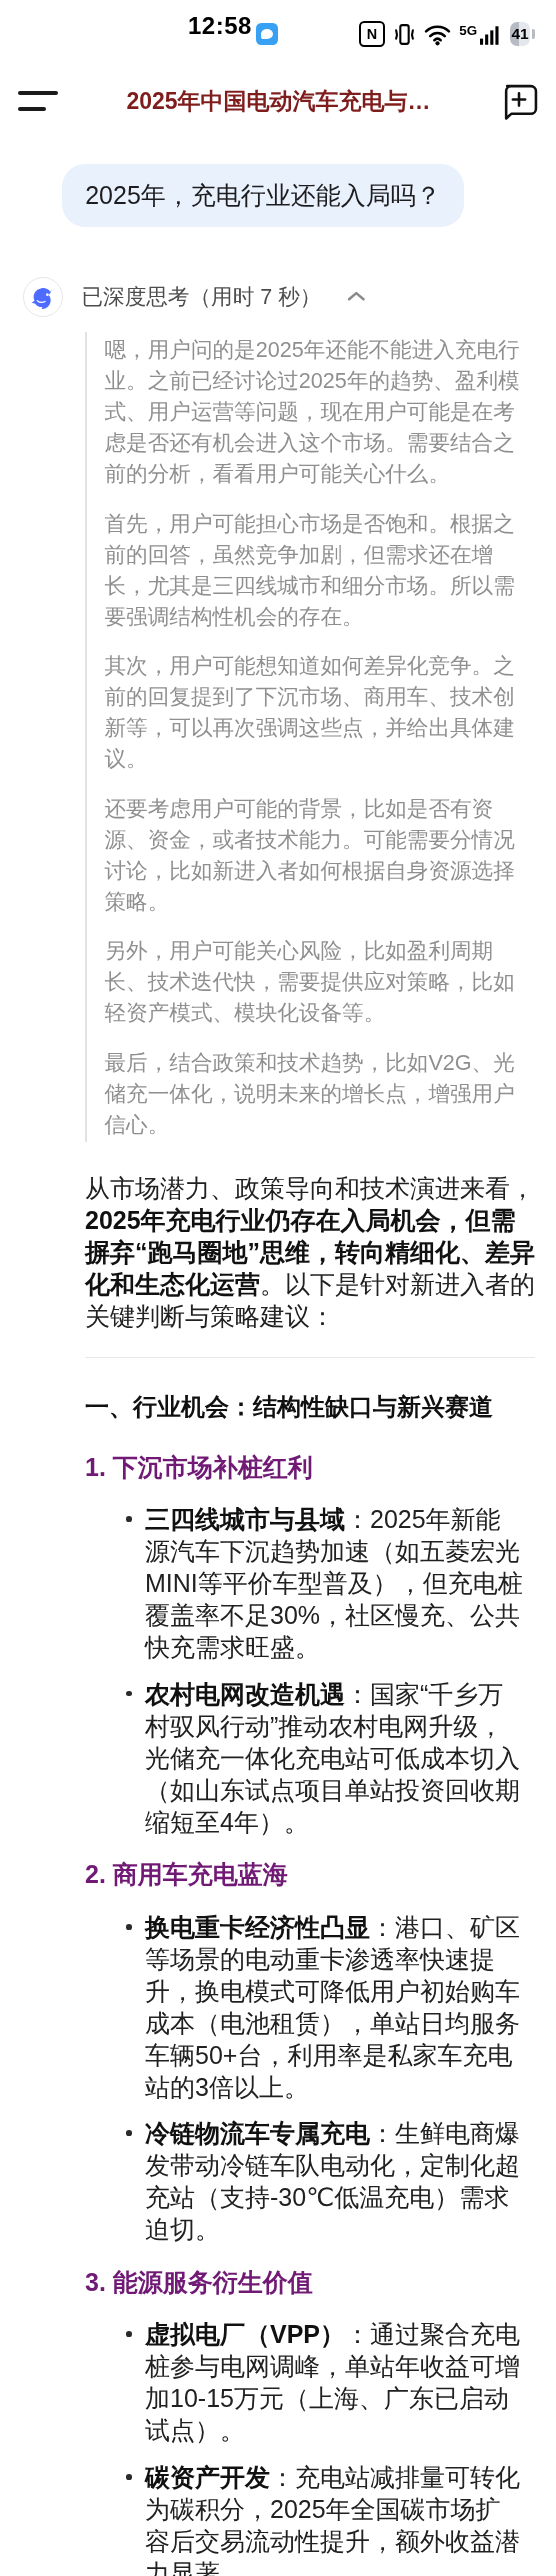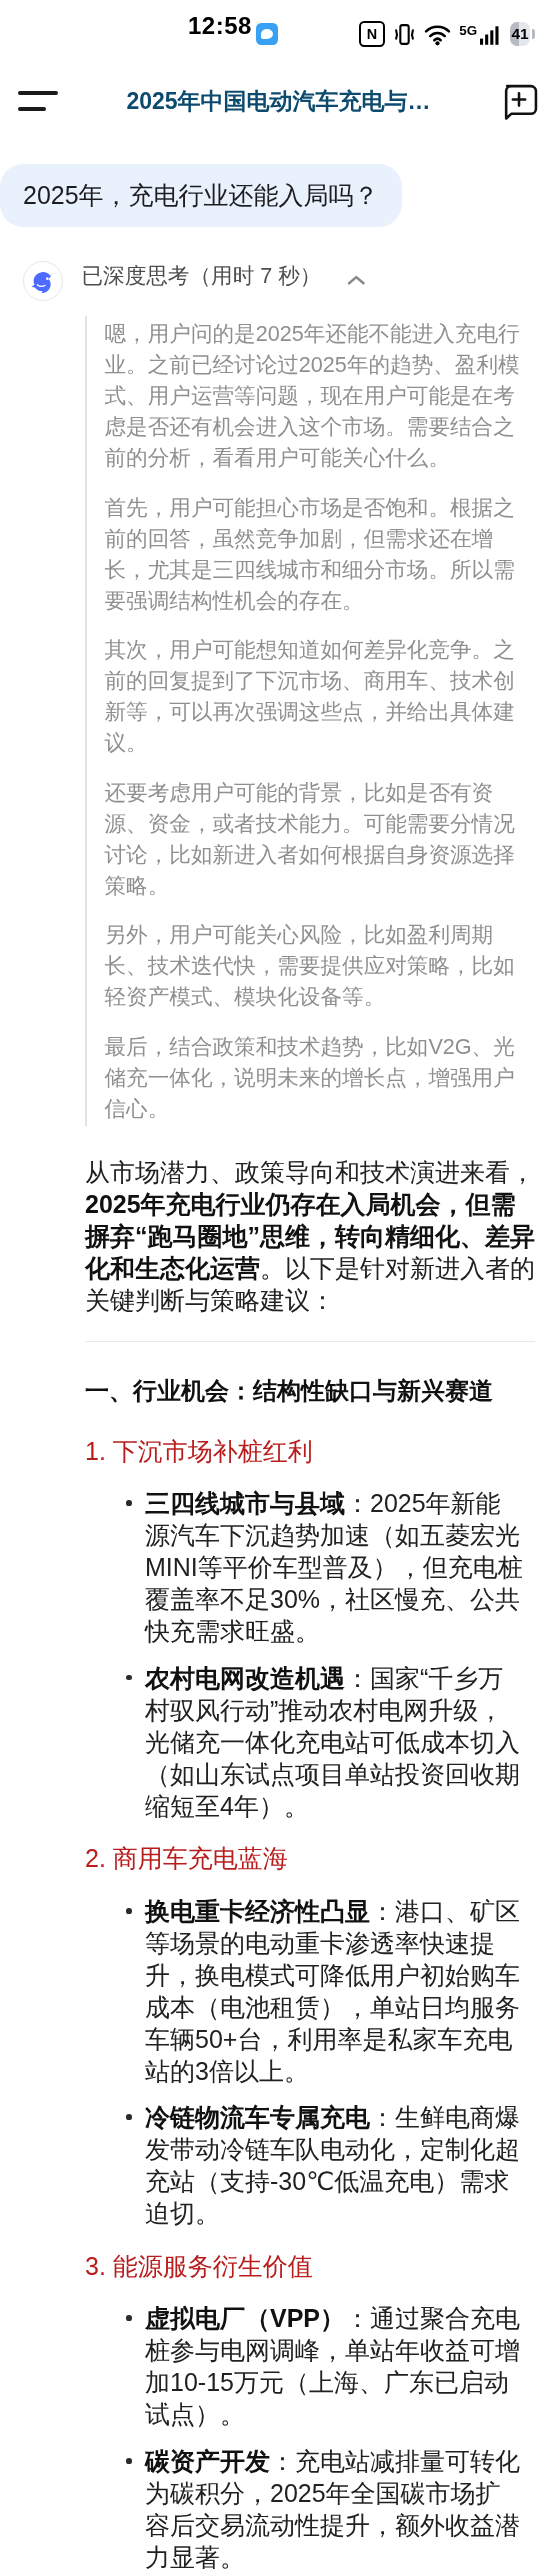--- a/index.html
+++ b/index.html
@@ -16,39 +16,39 @@
   .status-right{position:absolute;right:26px;top:21.6px;display:flex;align-items:center;gap:8.2px;height:25px;}
   .nfc-box{width:21.6px;height:21.6px;border:2.1px solid #000;border-radius:5.2px;display:flex;align-items:center;justify-content:center;font-size:14.4px;font-weight:700;color:#000;}
   .battery{position:relative;width:20px;height:24px;border-radius:7.2px;background:linear-gradient(90deg,#b7bcc4 0 46%,#e4e7eb 46%);display:flex;align-items:center;justify-content:center;font-size:15.5px;font-weight:600;color:#000;}
   .battery::after{content:"";position:absolute;right:-4.6px;top:7.2px;width:3.1px;height:9.3px;background:#b7bcc4;border-radius:0 2.1px 2.1px 0;}
   
   .app-header{display:flex;align-items:center;height:80px;padding:0 17.5px;background:#fff;}
   .hamburger{width:41px;display:flex;flex-direction:column;gap:12.4px;cursor:pointer;}
   .hamburger i{display:block;height:3.6px;border-radius:2.1px;background:#1a1a1a;}
   .hamburger i:nth-child(1){width:40px;}
   .hamburger i:nth-child(2){width:28px;}
-  .header-title{flex:1;text-align:center;font-size:23px;font-weight:700;color:#0c4a6e;white-space:nowrap;overflow:hidden;}
+  .header-title{flex:1;text-align:center;font-size:23px;font-weight:700;color:#7f1d1d;white-space:nowrap;overflow:hidden;}
   .new-chat{width:40px;height:40px;display:flex;align-items:center;justify-content:center;cursor:pointer;}
   
-  .user-row{display:flex;justify-content:flex-start;padding:23px 30px 0 0;}
+  .user-row{display:flex;justify-content:center;padding:23px 30px 0 0;}
   .user-bubble{background:var(--bubble,#e9f1fd);border-radius:23px;padding:17.5px 23px;font-size:25px;line-height:1.1;color:#1d1d1f;max-width:392px;}
   
-  .think-header{display:flex;gap:10.3px;margin:34px 0 0 23px;cursor:pointer;}
+  .think-header{display:flex;align-items:center;gap:10.3px;margin:50px 0 0 23px;cursor:pointer;}
   .avatar{width:40px;height:40px;border-radius:50%;border:1.5px solid #e7e7e7;background:#fff;display:flex;align-items:center;justify-content:center;box-sizing:border-box;}
   .think-label{font-size:21.6px;color:#4d4d4d;margin-left:8.2px;}
   .think-caret{margin-left:14.4px;display:flex;align-items:center;}
   .think-block{margin:15.5px 20.6px 0 85px;border-left:2.1px solid #e2e2e2;padding:2.1px 14.4px 2.1px 17.5px;color:#8f8f8f;font-size:21.6px;line-height:31px;}
   .think-block p{margin:0 0 18.5px 0;}
   .think-block p:last-child{margin-bottom:0;}
   
   .answer{margin:30px 20.6px 0 85px;font-size:25px;line-height:32px;color:#212121;}
   .answer p.intro{margin:0;}
   .answer .hr{border:none;border-top:1.5px solid #e8e8e8;height:0;margin:25px 0 29px 0;}
   .answer h2{font-size:24px;line-height:39px;font-weight:700;color:#101010;margin:0 0 25px 0;}
-  .answer h3{font-size:25px;line-height:32px;font-weight:400;color:#b91c1c;margin:20.6px 0 20.6px 0;}
+  .answer h3{font-size:25px;line-height:32px;font-weight:700;color:#701a75;margin:20.6px 0 20.6px 0;}
   .answer ul{list-style:none;margin:12px;padding:0;}
   .answer li{position:relative;padding-left:48px;margin:0 0 14.4px 0;}
   .answer li::before{content:"";position:absolute;left:29px;top:13px;width:5.7px;height:5.7px;border-radius:50%;background:#2b2b2b;}
   .answer strong{font-weight:700;color:#111;}
 </style>
 </head>
 <body style="--bubble: #e9f1fd;">
 
 <div class="status-bar">
   <span class="status-time">12:58</span>

